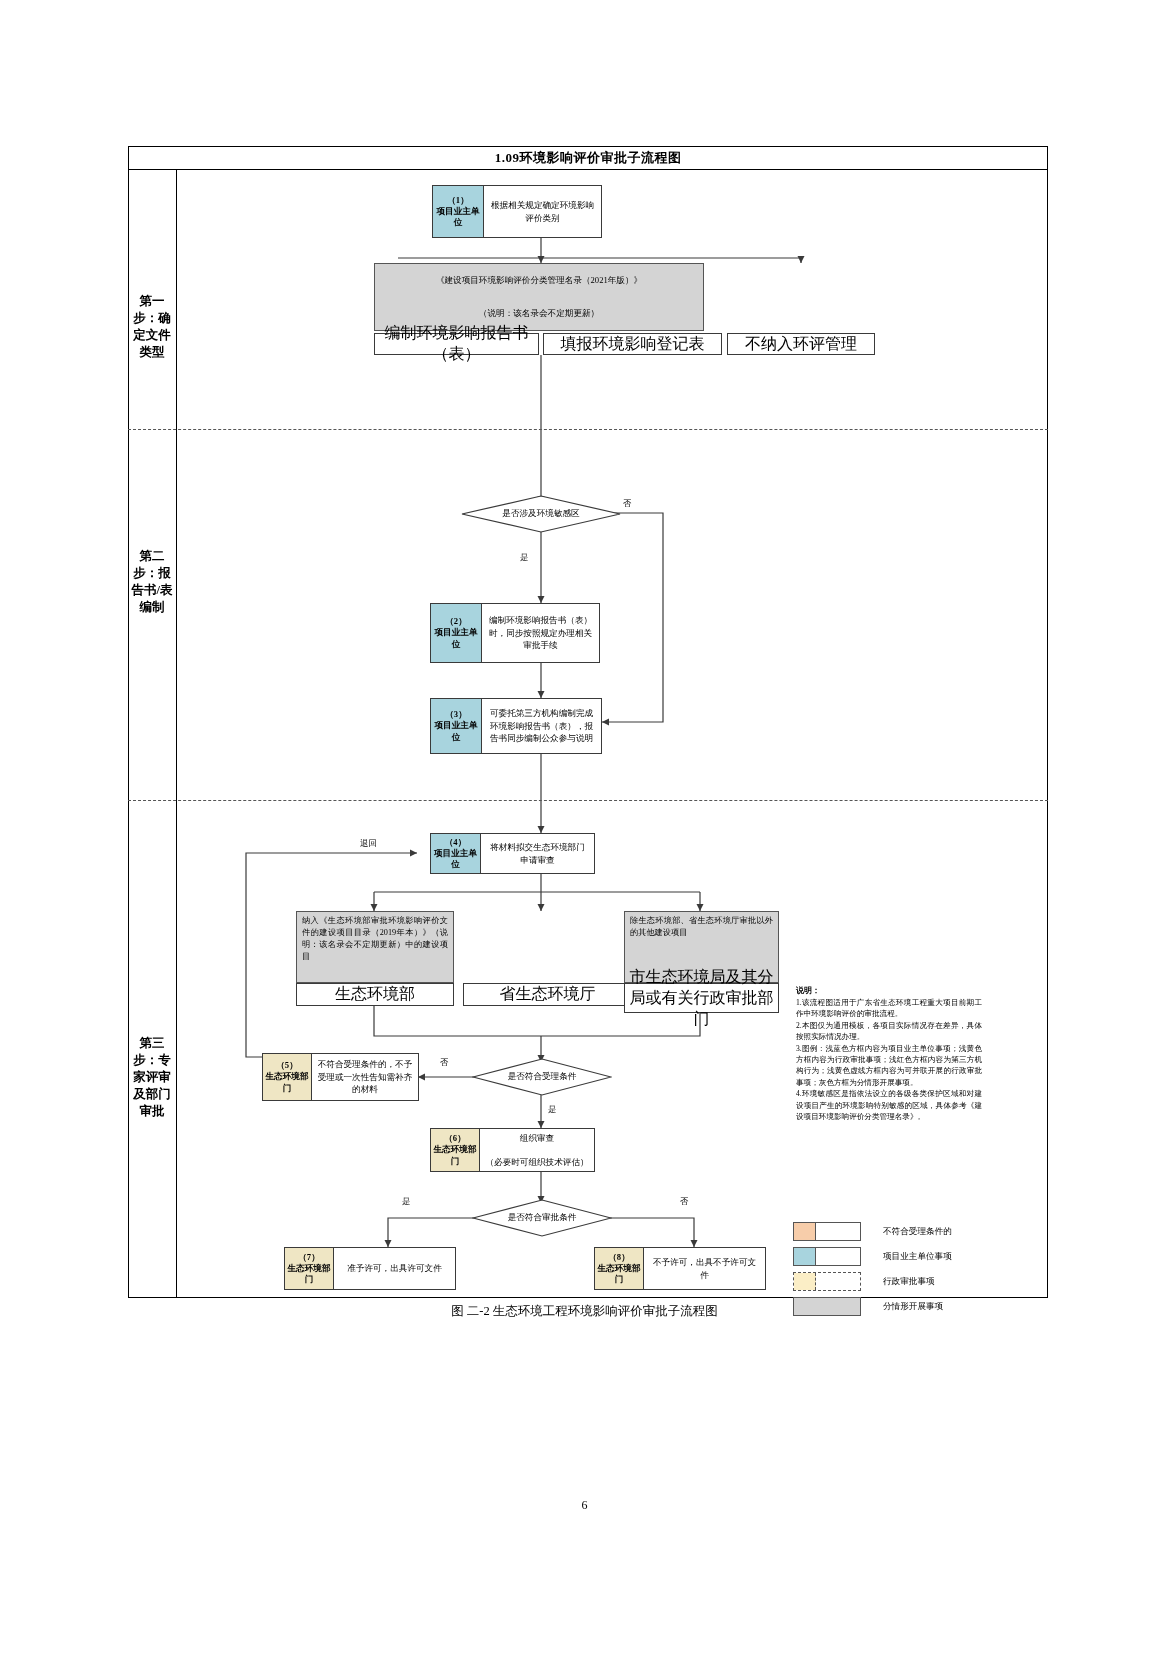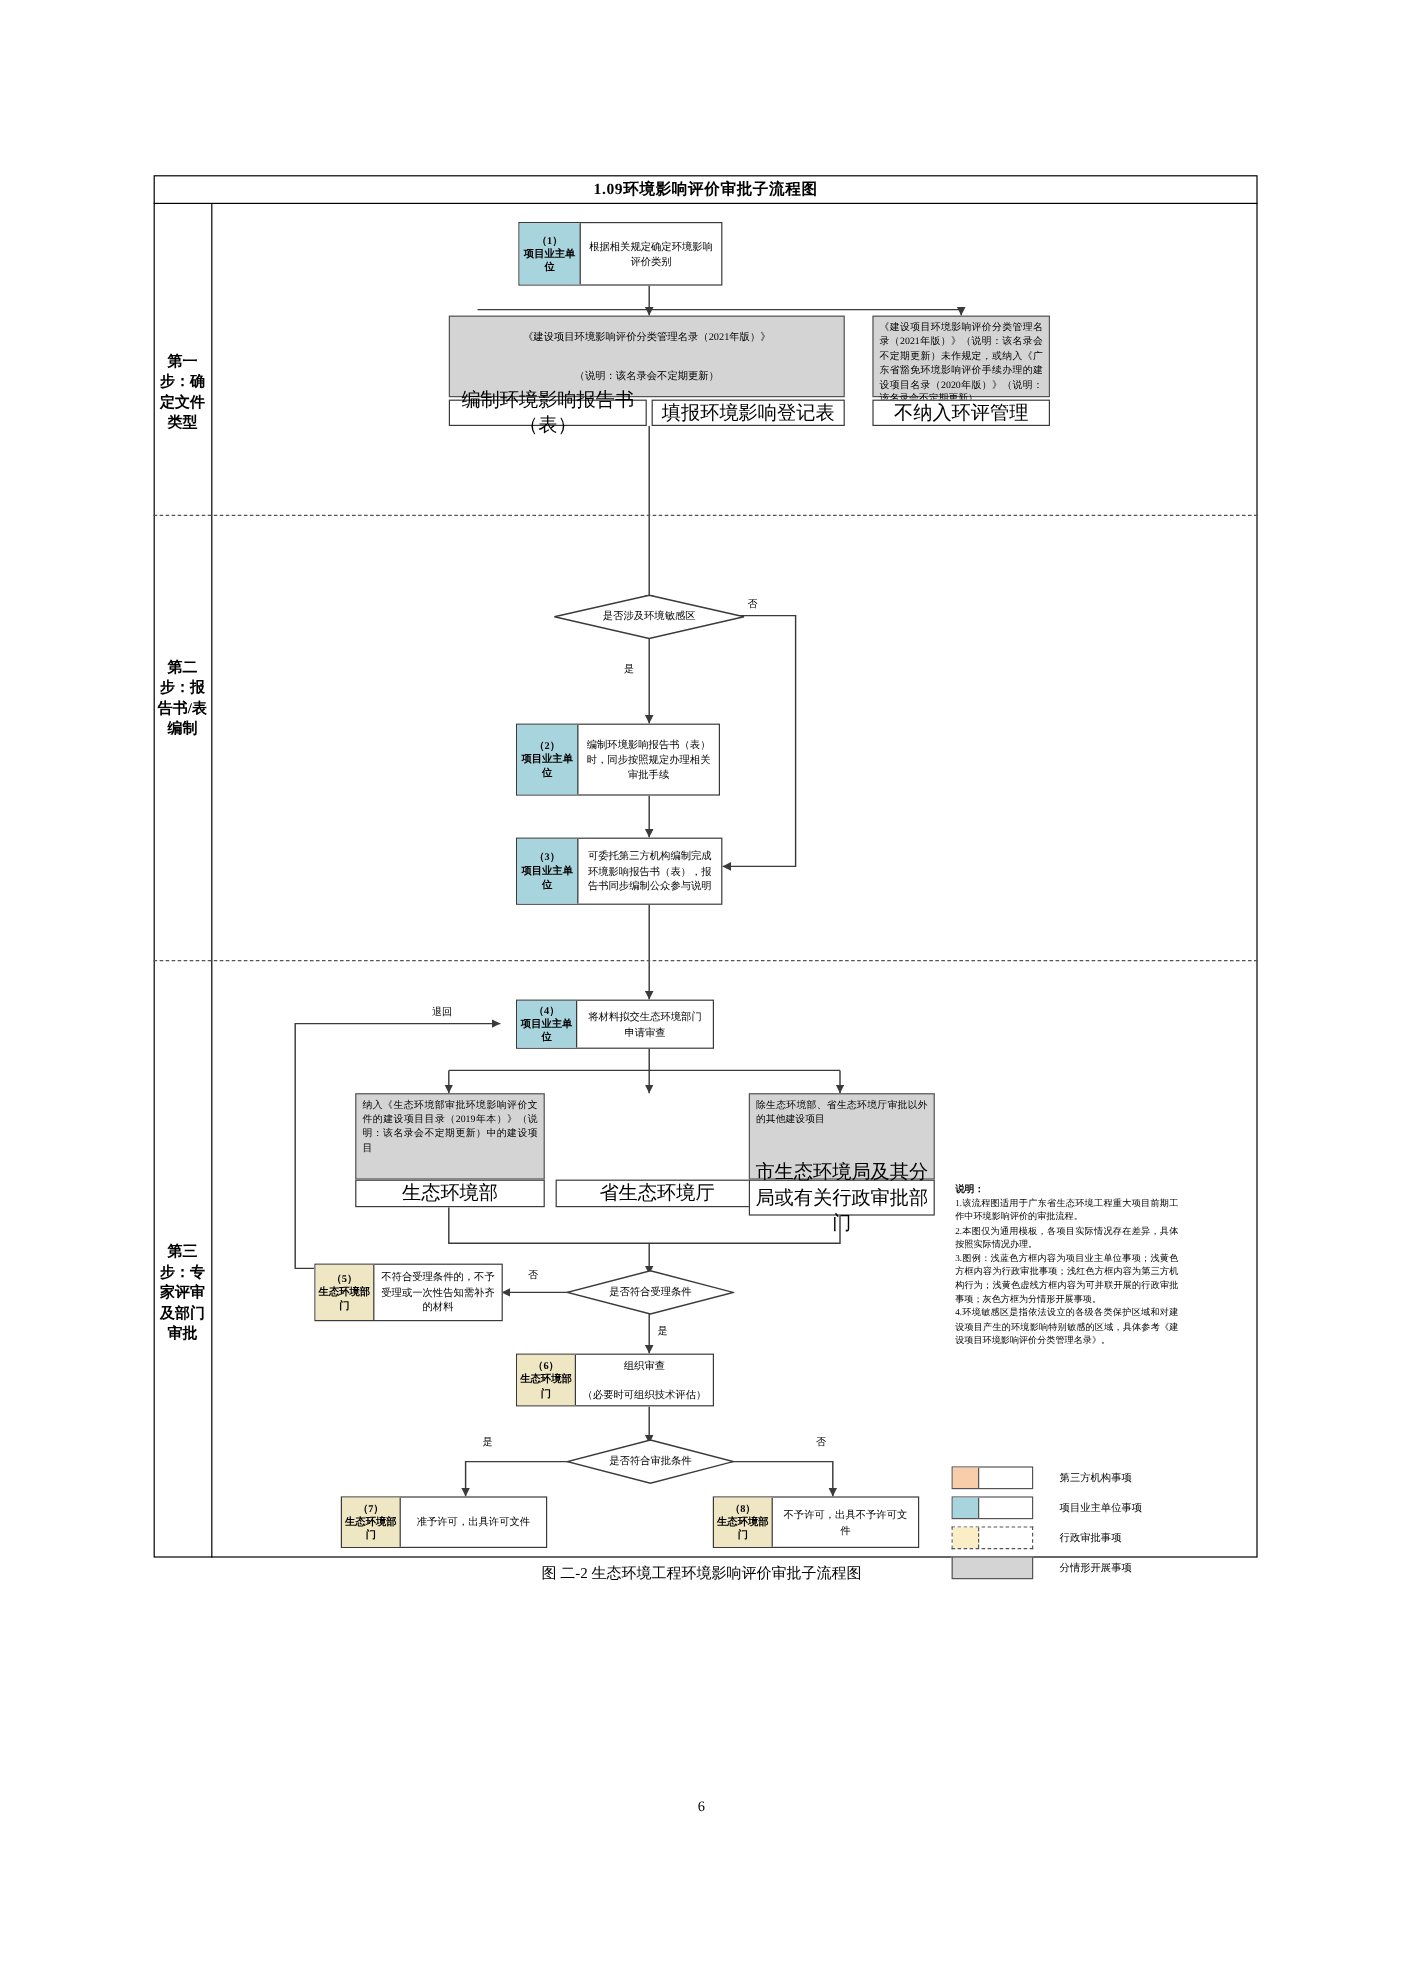--- a/index.html
+++ b/index.html
@@ -122,24 +122,23 @@
       <span>项目业主单位</span>
     </div>
     <div class="body">根据相关规定确定环境影响评价类别</div>
   </div>
 
   <div class="abs grey ctr" style="left:374px;top:263px;width:330px;height:68px;flex-direction:column;font-size:8.6px;line-height:1.6;">
     <span>《建设项目环境影响评价分类管理名录（2021年版）》</span>
     <span>（说明：该名录会不定期更新）</span>
   </div>
 
-  <div class="abs grey just" style="left:727px;top:263px;width:148px;height:68px;padding:3px 5px;font-size:8.2px;line-height:1.45;">《建设项目环境影响评价分类管理名录（2021年版）》（说明：该名录会不定期更新）未作规定，或纳入《广东省豁免环境影响评价手续办理的建设项目名录（2020年版）》（说明：该名录会不定期更新）</div>
 
   <div class="abs plain ctr" style="left:374px;top:333px;width:165px;height:22px;">编制环境影响报告书（表）</div>
-  <div class="abs plain ctr" style="left:543px;top:333px;width:161px;height:22px;">填报环境影响登记表</div>
+  <div class="abs plain ctr" style="left:543px;top:333px;width:179px;height:22px;">填报环境影响登记表</div>
   <div class="abs plain ctr" style="left:727px;top:333px;width:148px;height:22px;">不纳入环评管理</div>
 
   <div class="abs diamond" style="left:461px;top:495px;width:160px;height:38px;">
     <svg width="160" height="38" viewBox="0 0 160 38">
         <polygon points="80,1 159,19 80,37 1,19" fill="#fff" stroke="#3a3a3a" stroke-width="1.2"></polygon>
       </svg>
     <span class="dtext">是否涉及环境敏感区</span>
   </div>
   <div class="abs edge-label" style="left:623px;top:498px;">否</div>
   <div class="abs edge-label" style="left:520px;top:552px;">是</div>
@@ -236,21 +235,21 @@
     <p>2.本图仅为通用模板，各项目实际情况存在差异，具体按照实际情况办理。</p>
     <p>3.图例：浅蓝色方框内容为项目业主单位事项；浅黄色方框内容为行政审批事项；浅红色方框内容为第三方机构行为；浅黄色虚线方框内容为可并联开展的行政审批事项；灰色方框为分情形开展事项。</p>
     <p>4.环境敏感区是指依法设立的各级各类保护区域和对建设项目产生的环境影响特别敏感的区域，具体参考《建设项目环境影响评价分类管理名录》。</p>
   </div>
 
   <div class="abs" id="legend">
     <div class="lg-row">
       <div class="lg-sw">
           <i style="background:#f7cdaa;"></i>
         </div>
-      <span class="lg-txt">第三方机构事项</span>
+      <span class="lg-txt">不符合受理条件的</span>
     </div>
     <div class="lg-row">
       <div class="lg-sw">
           <i style="background:#a8d4de;"></i>
         </div>
       <span class="lg-txt">项目业主单位事项</span>
     </div>
     <div class="lg-row">
       <div class="lg-sw dashed-b">
           <i style="background:#fbeec6;border-right:1.2px dashed #555;"></i>

